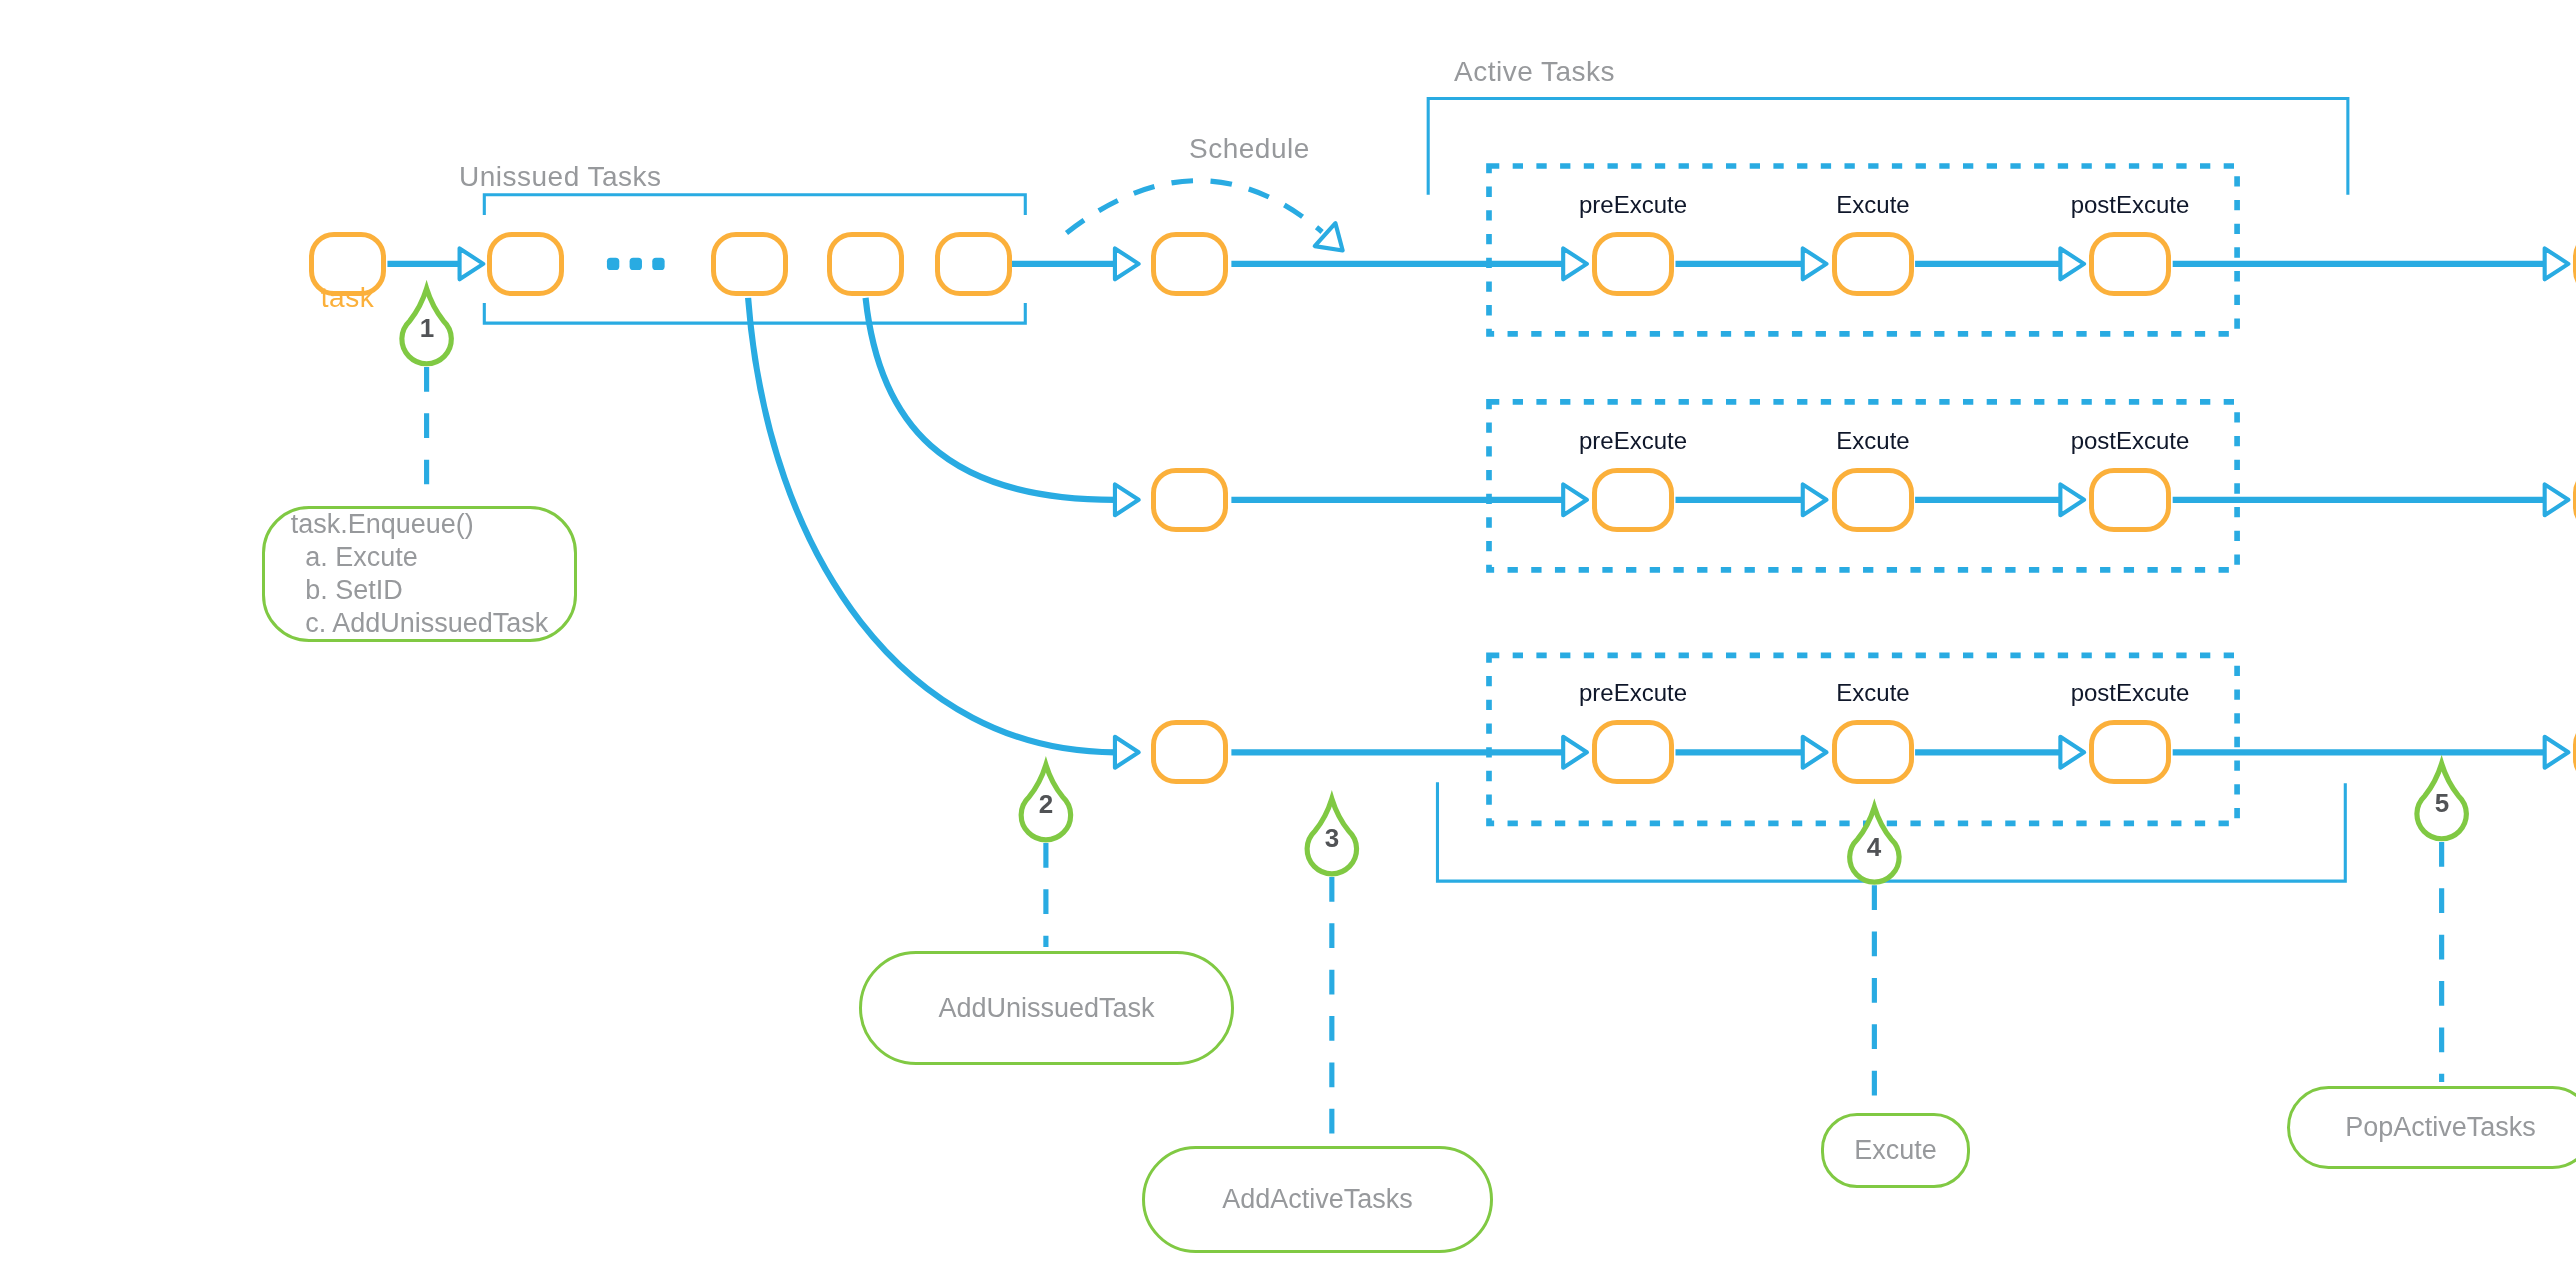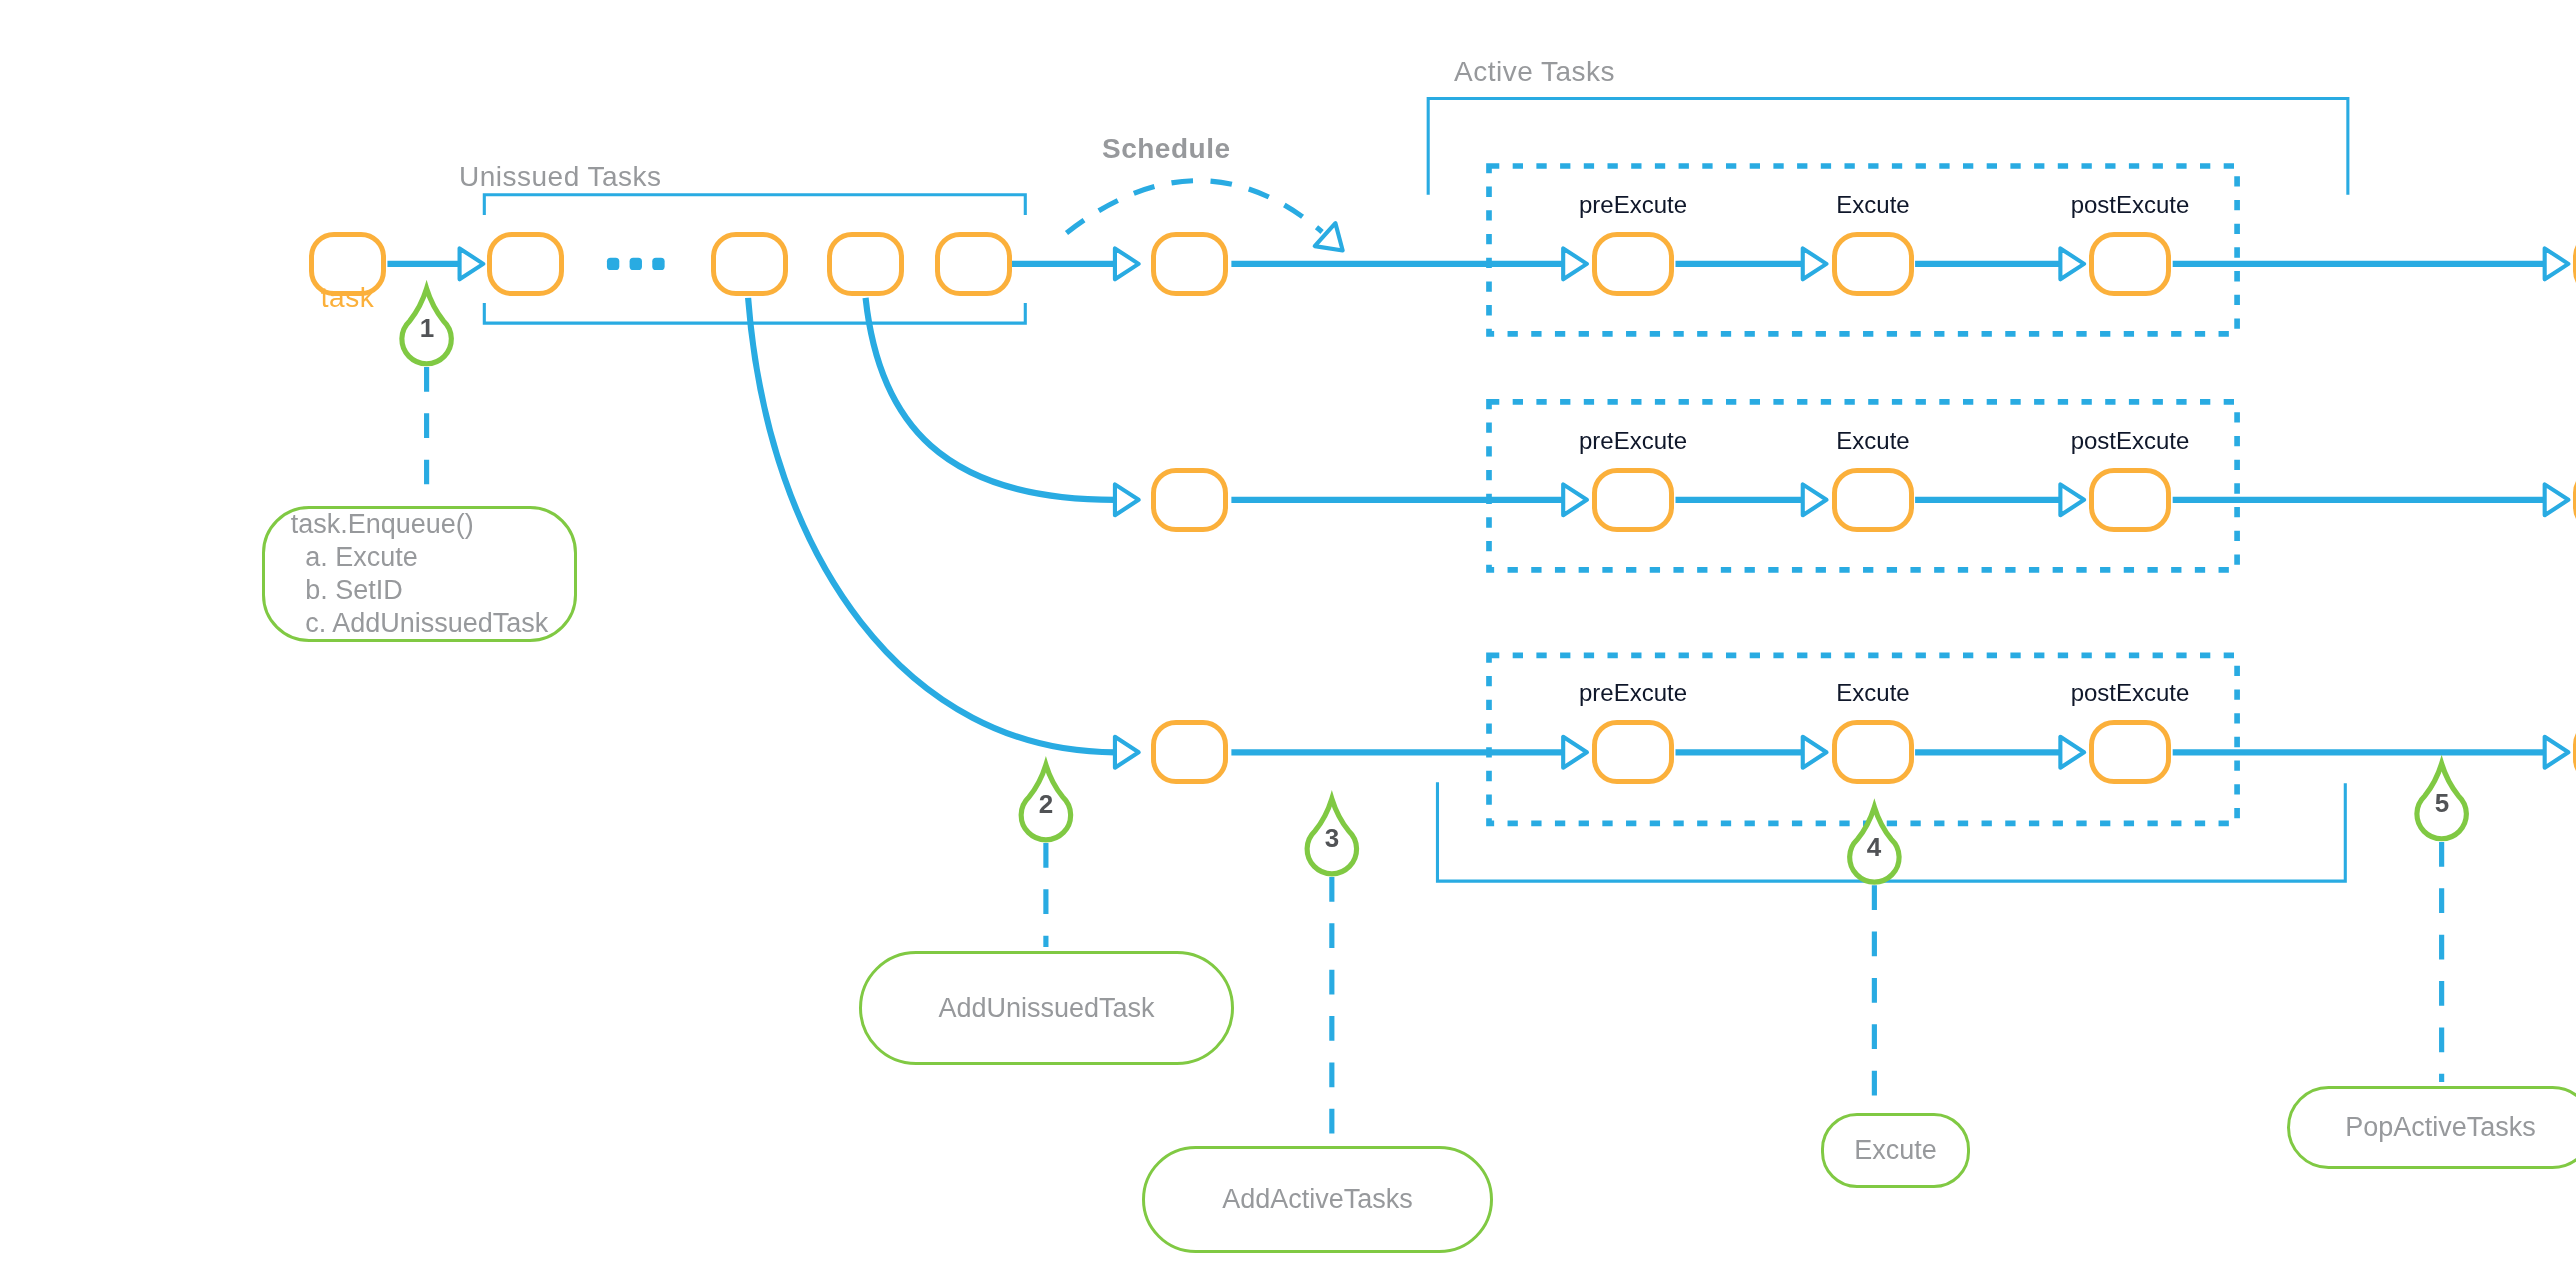--- a/index.html
+++ b/index.html
@@ -118,21 +118,21 @@
     <g fill="#ffffff" stroke="#80C943" stroke-width="10">
       <use href="#dropShape" transform="translate(828,706)"></use>
       <use href="#dropShape" transform="translate(2030,1630)"></use>
       <use href="#dropShape" transform="translate(2585,1696)"></use>
       <use href="#dropShape" transform="translate(3638,1712)"></use>
       <use href="#dropShape" transform="translate(4739,1628)"></use>
     </g>
   </svg>
 
   <div class="section-label" style="left:459px;top:161px;">Unissued Tasks</div>
-  <div class="section-label" style="left:1102px;top:133px;font-weight:bold;">Schedule</div>
+  <div class="section-label" style="left:1189px;top:133px;">Schedule</div>
   <div class="section-label" style="left:1454px;top:56px;">Active Tasks</div>
 
   <div class="node small" style="left:309px;top:232px;"></div>
   <div class="task-text" style="left:309px;top:250px;margin-top:32px;">task</div>
 
   <div class="node small" style="left:487px;top:232px;"></div>
   <div class="node small" style="left:711px;top:232px;"></div>
   <div class="node small" style="left:827px;top:232px;"></div>
   <div class="node small" style="left:935px;top:232px;"></div>
 

